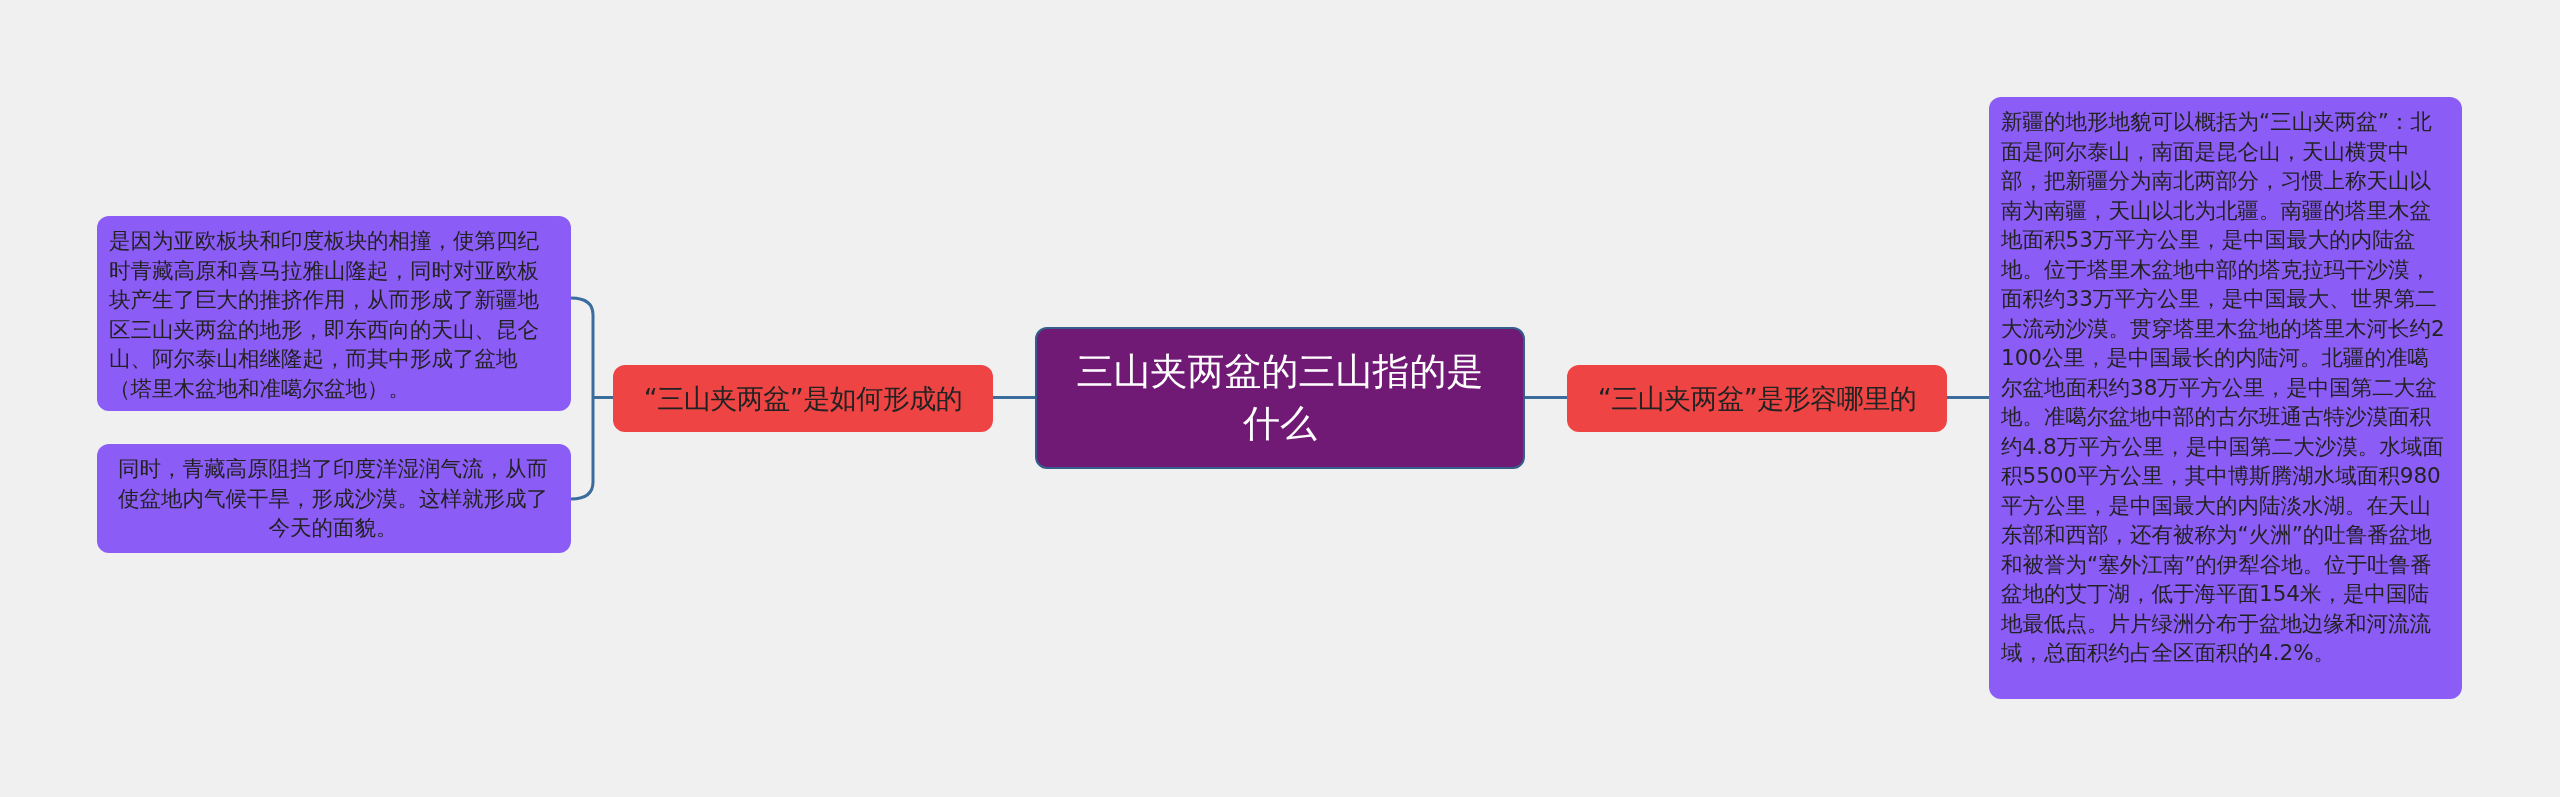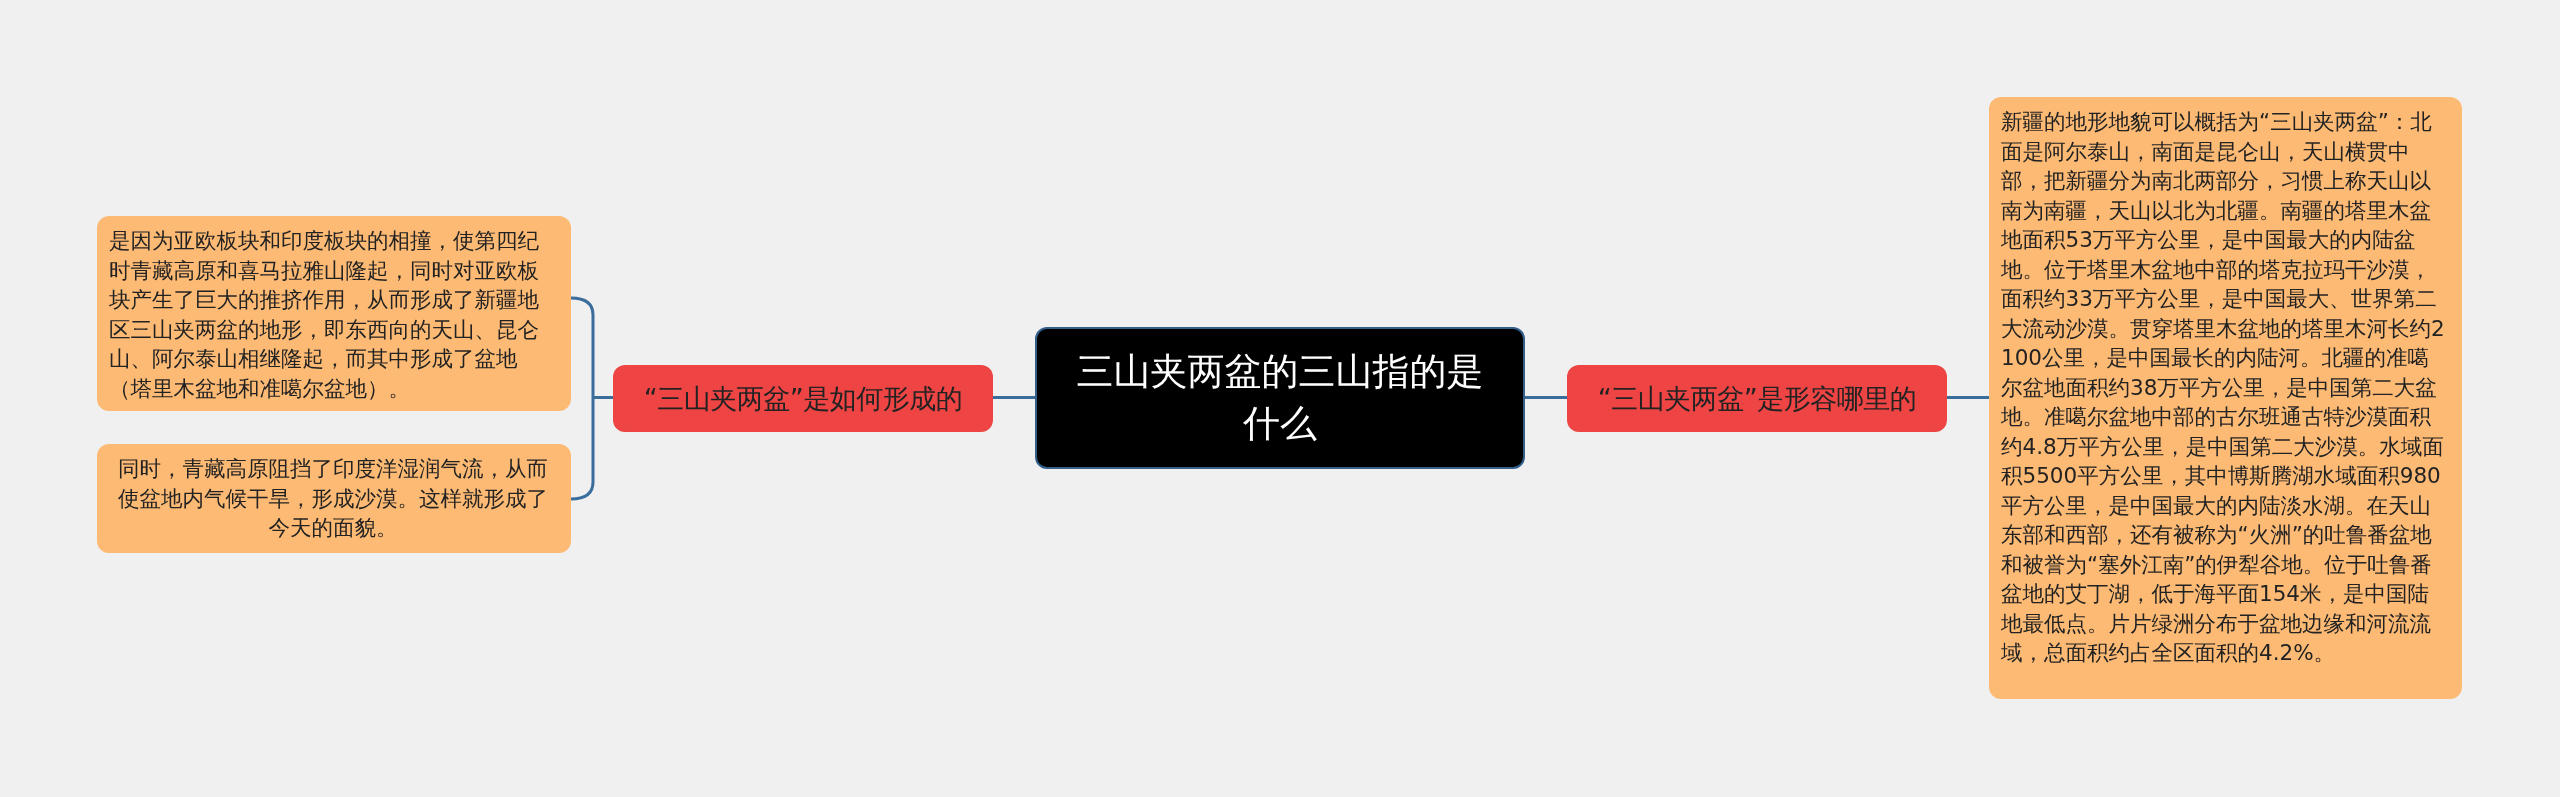--- a/index.html
+++ b/index.html
@@ -3,31 +3,31 @@
 <meta charset="utf-8">
 <style>
   html, body { margin: 0; padding: 0; }
   body {
     width: 2560px; height: 797px; position: relative; overflow: hidden;
     background: #f0f0f0;
     font-family: "DejaVu Sans", "Liberation Sans", sans-serif;
   }
   .abs { position: absolute; box-sizing: border-box; }
   .leaf {
-    background: #fdba74; border-radius: 12px; color: #222;
+    background: #8b5cf6; border-radius: 12px; color: #222;
     font-size: 21.5px; line-height: 29.5px; padding: 10px 14px 10px 12px;
     word-break: break-all;
   }
   .branch {
     background: #ef4444; border-radius: 12px; color: #222;
     font-size: 27px; display: flex; align-items: center; justify-content: center;
     white-space: nowrap; letter-spacing: -0.5px;
   }
   .center {
-    background: #000000; border-radius: 12px; color: #fff;
+    background: #701a75; border-radius: 12px; color: #fff;
     font-size: 37px; line-height: 52px; text-align: center;
     display: flex; align-items: center; justify-content: center;
     padding: 0 30px; border: 2px solid #335f8a;
   }
   .line { background: #3a6c9c; }
   svg.bracket { position: absolute; overflow: visible; }
 </style>
 </head>
 <body>
 

